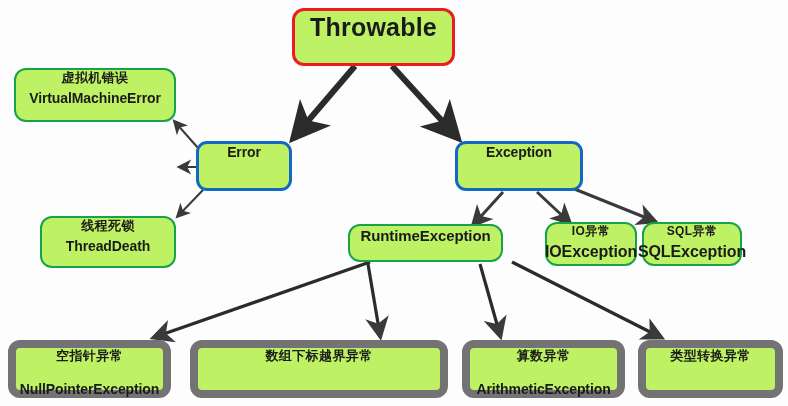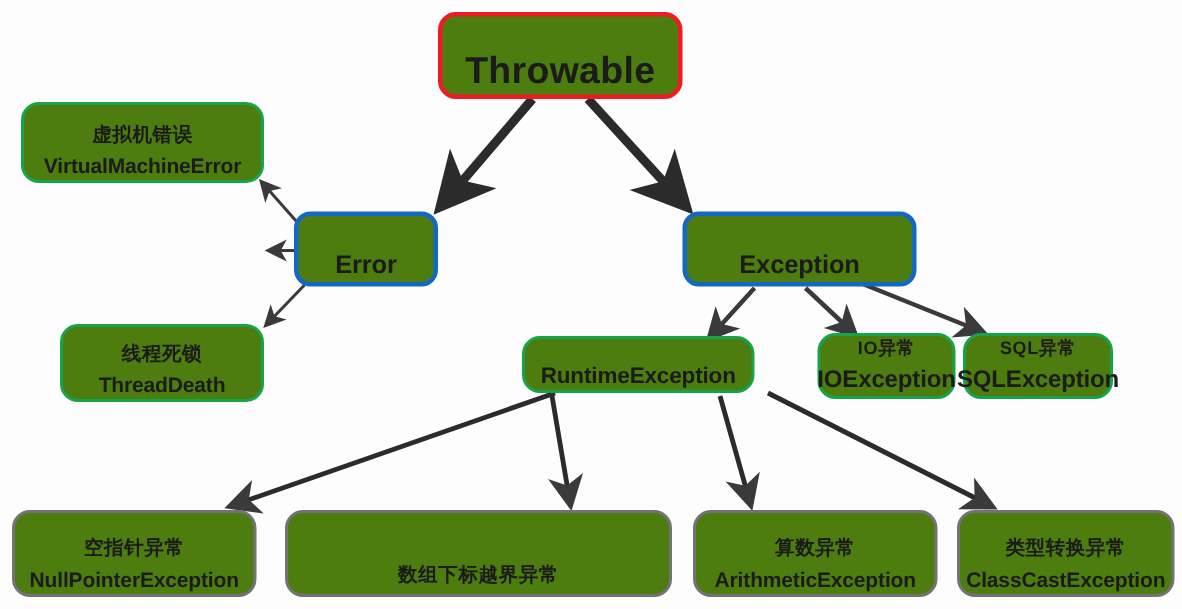--- a/index.html
+++ b/index.html
@@ -19,25 +19,25 @@
     position: absolute;
     left: 0;
     top: 0;
     width: 788px;
     height: 406px;
     pointer-events: none;
   }
   .node {
     position: absolute;
     box-sizing: border-box;
-    background: #4d7c0f;
+    background: #bef264;
     display: flex;
     flex-direction: column;
     align-items: center;
-    justify-content: flex-end;
+    justify-content: flex-start;
     text-align: center;
     line-height: 1.28;
     color: #1b1b1b;
     z-index: 3;
   }
   .node .cn {
     font-weight: bold;
     letter-spacing: 0.4px;
   }
   .node .en {
@@ -51,33 +51,34 @@
     border-radius: 12px;
   }
   .n-root .en {
     font-size: 25px;
     letter-spacing: 0.2px;
   }
   .n-mid {
     border: 3px solid #1268c3;
     border-radius: 11px;
   }
-  .n-mid .en { font-size: 17px; }
+  .n-mid .en { font-size: 14px; }
   .n-green {
     border: 2px solid #16a34a;
     border-radius: 12px;
   }
   .n-green.small .cn { font-size: 12px; }
   .n-green.small .en { font-size: 16px; }
   .n-green .cn { font-size: 13px; margin-bottom: 3px; }
   .n-green .en { font-size: 14px; }
   .n-green.single .en { font-size: 15px; }
   .n-yellow {
-    border: 2px solid #737373;
+    border: 8px solid #737373;
     border-radius: 12px;
+    gap: 12px;
   }
   .n-yellow .cn { font-size: 13px; margin-bottom: 4px; }
   .n-yellow .en { font-size: 14px; }
   .n-yellow.wide .en { font-size: 15px; }
 
   .watermark {
     position: absolute;
     right: 6px;
     bottom: 2px;
     font-size: 11px;
@@ -153,21 +154,21 @@
   </svg>
 
   <div class="node n-root" style="left:292px; top:8px; width:163px; height:58px;">
     <span class="en">Throwable</span>
   </div>
 
   <div class="node n-mid" style="left:196px; top:141px; width:96px; height:50px;">
     <span class="en">Error</span>
   </div>
 
-  <div class="node n-mid" style="left:455px; top:141px; width:156px; height:50px;">
+  <div class="node n-mid" style="left:455px; top:141px; width:128px; height:50px;">
     <span class="en">Exception</span>
   </div>
 
   <div class="node n-green" style="left:14px; top:68px; width:162px; height:54px;">
     <span class="cn">虚拟机错误</span>
     <span class="en">VirtualMachineError</span>
   </div>
 
 
   <div class="node n-green" style="left:40px; top:216px; width:136px; height:52px;">
@@ -198,17 +199,16 @@
     <span class="cn">数组下标越界异常</span>
   </div>
 
   <div class="node n-yellow" style="left:462px; top:340px; width:163px; height:58px;">
     <span class="cn">算数异常</span>
     <span class="en">ArithmeticException</span>
   </div>
 
   <div class="node n-yellow" style="left:638px; top:340px; width:145px; height:58px;">
     <span class="cn">类型转换异常</span>
-    <span class="en">ClassCastException</span>
   </div>
 
 
 </div>
 
 </body></html>

